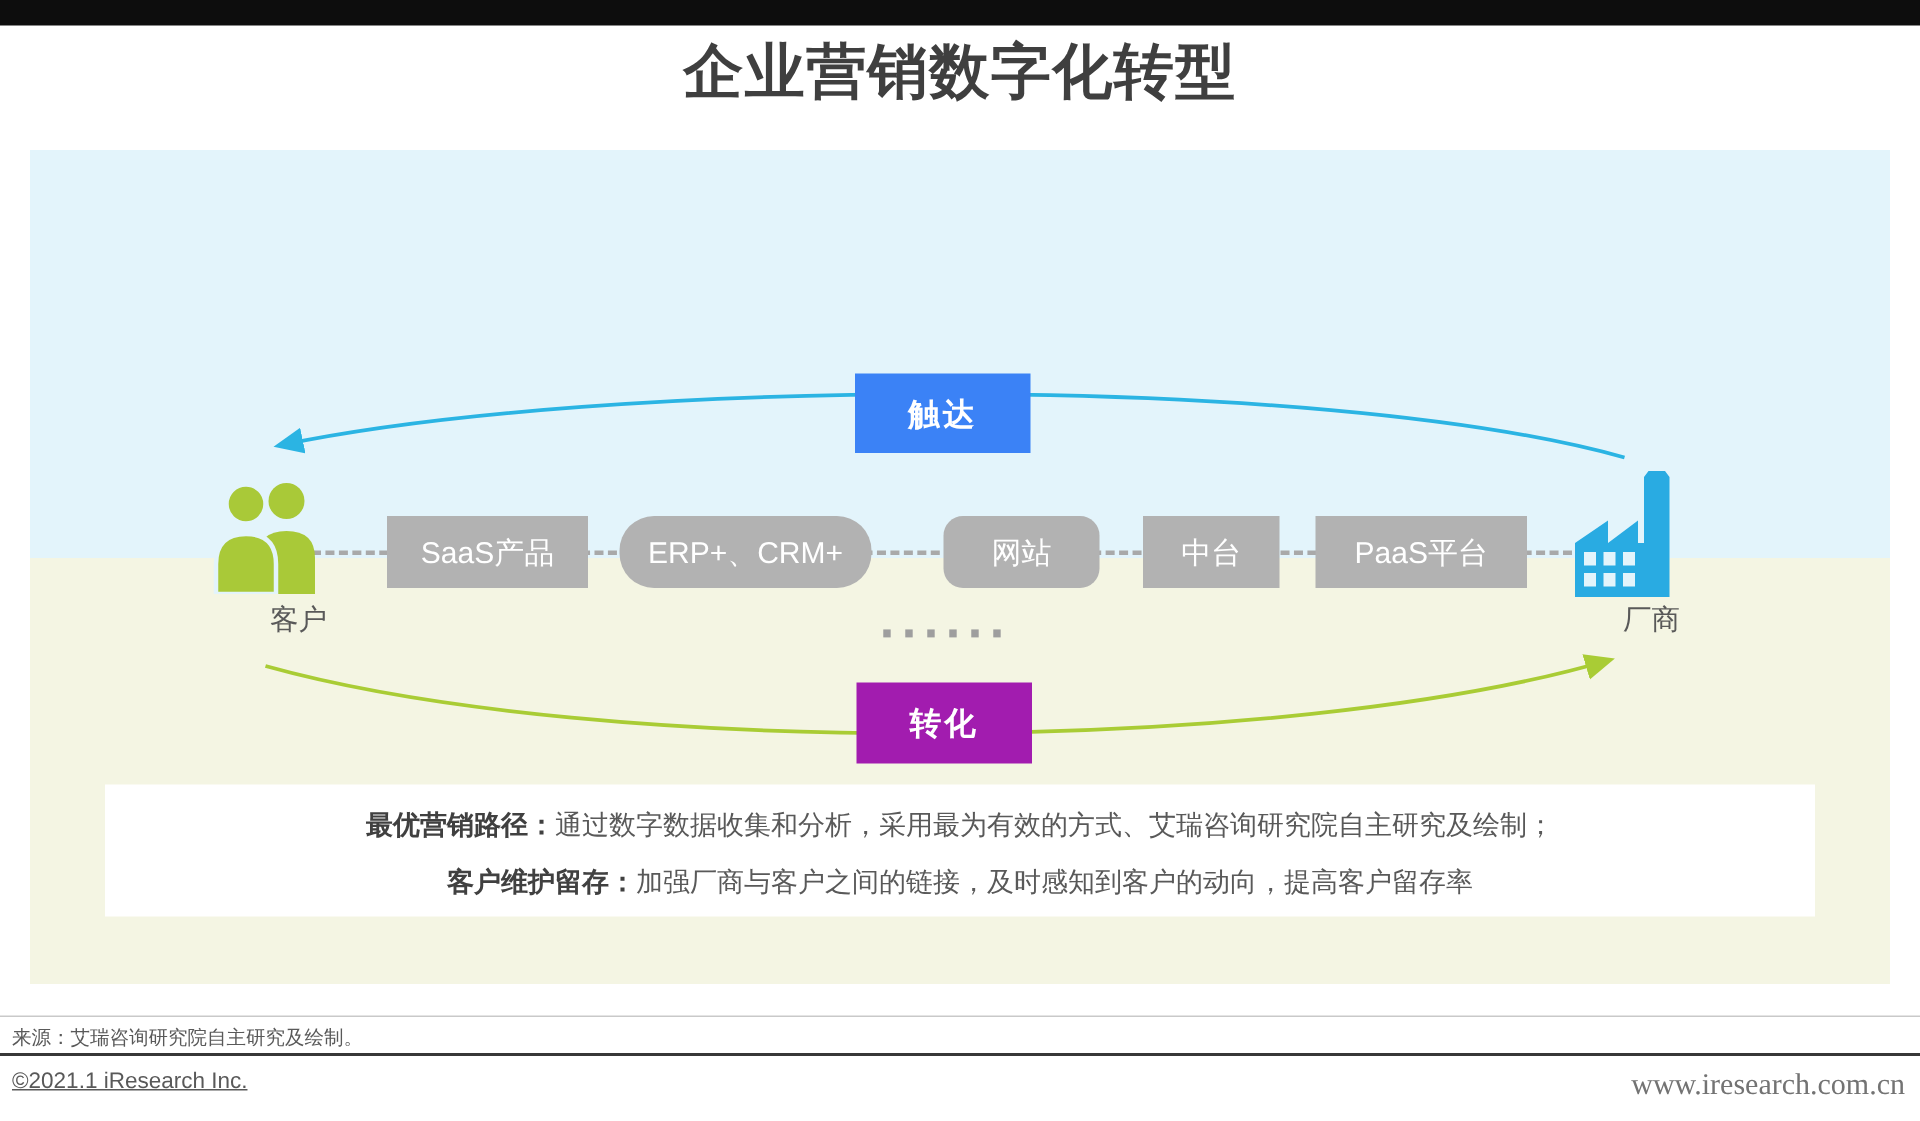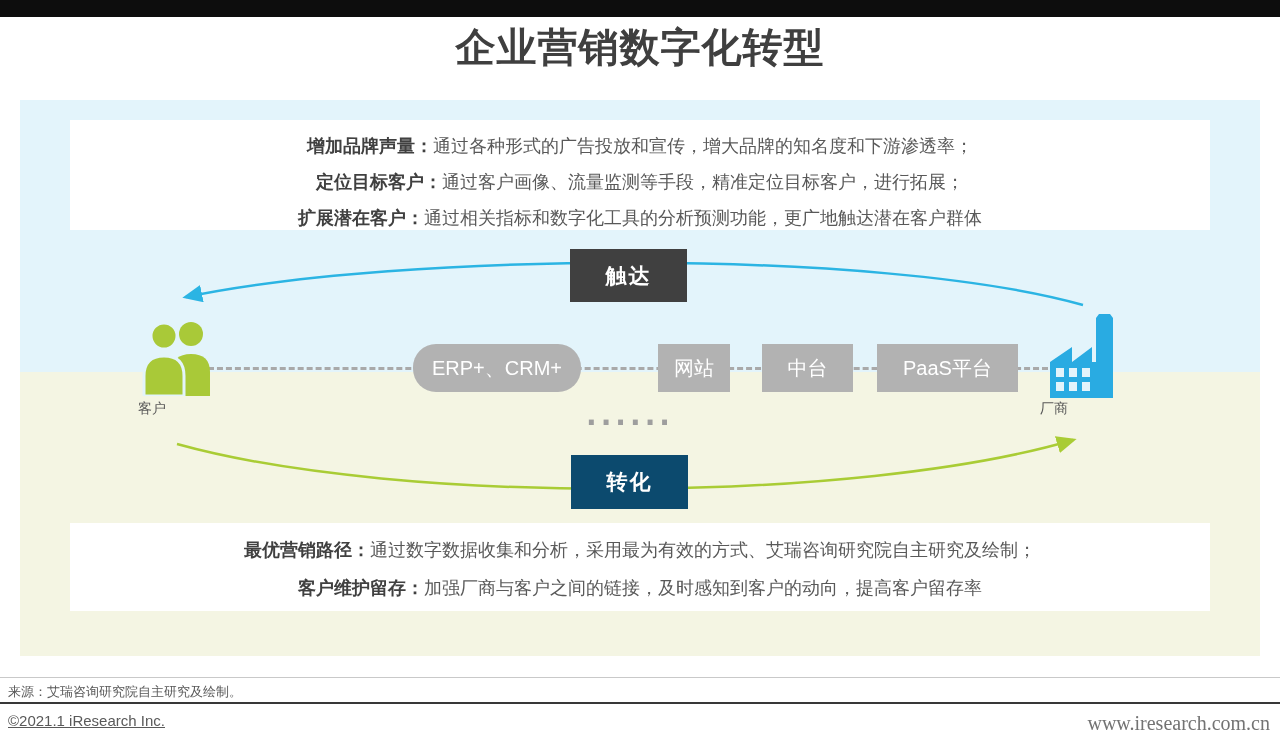--- a/index.html
+++ b/index.html
@@ -48,44 +48,44 @@
     position: absolute; left: 0; top: 0;
     width: 1280px; height: 747px;
     pointer-events: none;
   }
   .pill {
     position: absolute; color: #ffffff;
     font-size: 21px; font-weight: bold;
     display: flex; align-items: center; justify-content: center;
     letter-spacing: 2px;
   }
-  .pill.reach { left: 570px; top: 249px; width: 117px; height: 53px; background: #404040; }
-  .pill.convert { left: 571px; top: 455px; width: 117px; height: 54px; background: #0c4a6e; }
+  .pill.reach { left: 570px; top: 249px; width: 117px; height: 53px; background: #3b82f6; }
+  .pill.convert { left: 571px; top: 455px; width: 117px; height: 54px; background: #a21caf; }
   .dashline {
     position: absolute; left: 208px; top: 367px;
     width: 840px; height: 0;
     border-top: 3px dashed #a9a9a9;
   }
   .node {
     position: absolute; top: 344px; height: 48px;
     background: #b2b2b2; color: #ffffff;
     font-size: 20px;
     display: flex; align-items: center; justify-content: center;
   }
   .node.n0 { left: 258px; width: 134px; }
   .node.n1 { left: 413px; width: 168px; border-radius: 23px; }
-  .node.n2 { left: 658px; width: 72px; }
+  .node.n2 { left: 629px; width: 104px; border-radius: 13px; }
   .node.n3 { left: 762px; width: 91px; }
   .node.n4 { left: 877px; width: 141px; }
   .actor-icon { position: absolute; }
   .actor-icon.customer { left: 142px; top: 320px; }
   .actor-icon.vendor { left: 1042px; top: 310px; }
   .actor-label {
-    position: absolute; color: #595959; font-size: 14px;
-    text-align: left; width: 80px;
+    position: absolute; color: #595959; font-size: 19px;
+    text-align: right; width: 80px;
   }
   .actor-label.customer { left: 138px; top: 400px; }
   .actor-label.vendor { left: 1040px; top: 400px; }
   .ellipsis {
     position: absolute; left: 565px; top: 406px; width: 130px;
     text-align: center; color: #9e9e9e;
     font-size: 28px; font-weight: bold; letter-spacing: 4px;
     font-family: "DejaVu Sans", sans-serif;
   }
   .footer-ruler-light {
@@ -114,44 +114,40 @@
 
 <div class="canvas">
 
   <div class="topbar"></div>
 
   <div class="title">企业营销数字化转型</div>
 
   <div class="bg-top"></div>
   <div class="bg-bottom"></div>
 
-  <div class="textbox top">
-    <p><b>增加品牌声量：</b><span>通过各种形式的广告投放和宣传，增大品牌的知名度和下游渗透率；</span></p>
-    <p><b>定位目标客户：</b><span>通过客户画像、流量监测等手段，精准定位目标客户，进行拓展；</span></p>
-    <p><b>扩展潜在客户：</b><span>通过相关指标和数字化工具的分析预测功能，更广地触达潜在客户群体</span></p>
-  </div>
 
   <svg class="curves" viewBox="0 0 1280 747">
     <defs>
       <marker id="arrowBlue" markerWidth="10" markerHeight="9" refX="6.5" refY="3.5" orient="auto" markerUnits="strokeWidth">
         <path d="M0,0 L8,3.5 L0,7 Z" fill="#2bb4e3"></path>
       </marker>
       <marker id="arrowGreen" markerWidth="10" markerHeight="9" refX="6.5" refY="3.5" orient="auto" markerUnits="strokeWidth">
         <path d="M0,0 L8,3.5 L0,7 Z" fill="#a9cc35"></path>
       </marker>
     </defs>
     <path d="M 1083 305 C 880 248, 400 252, 186 297" fill="none" stroke="#2bb4e3" stroke-width="2.5" marker-end="url(#arrowBlue)"></path>
     <path d="M 177 444 C 400 506, 860 503, 1073 440" fill="none" stroke="#a9cc35" stroke-width="2.5" marker-end="url(#arrowGreen)"></path>
   </svg>
 
   <div class="pill reach">触达</div>
   <div class="pill convert">转化</div>
 
   <div class="dashline"></div>
 
+  <div class="node n0">SaaS产品</div>
   <div class="node n1">ERP+、CRM+</div>
   <div class="node n2">网站</div>
   <div class="node n3">中台</div>
   <div class="node n4">PaaS平台</div>
 
   <div class="actor-icon customer">
     <svg width="74" height="76" viewBox="0 0 74 76">
 
       <circle cx="49" cy="14" r="12" fill="#a9c938"></circle>
       <path d="M30 76 L30 52 Q30 34 49 34 Q68 34 68 52 L68 76 Z" fill="#a9c938"></path>

